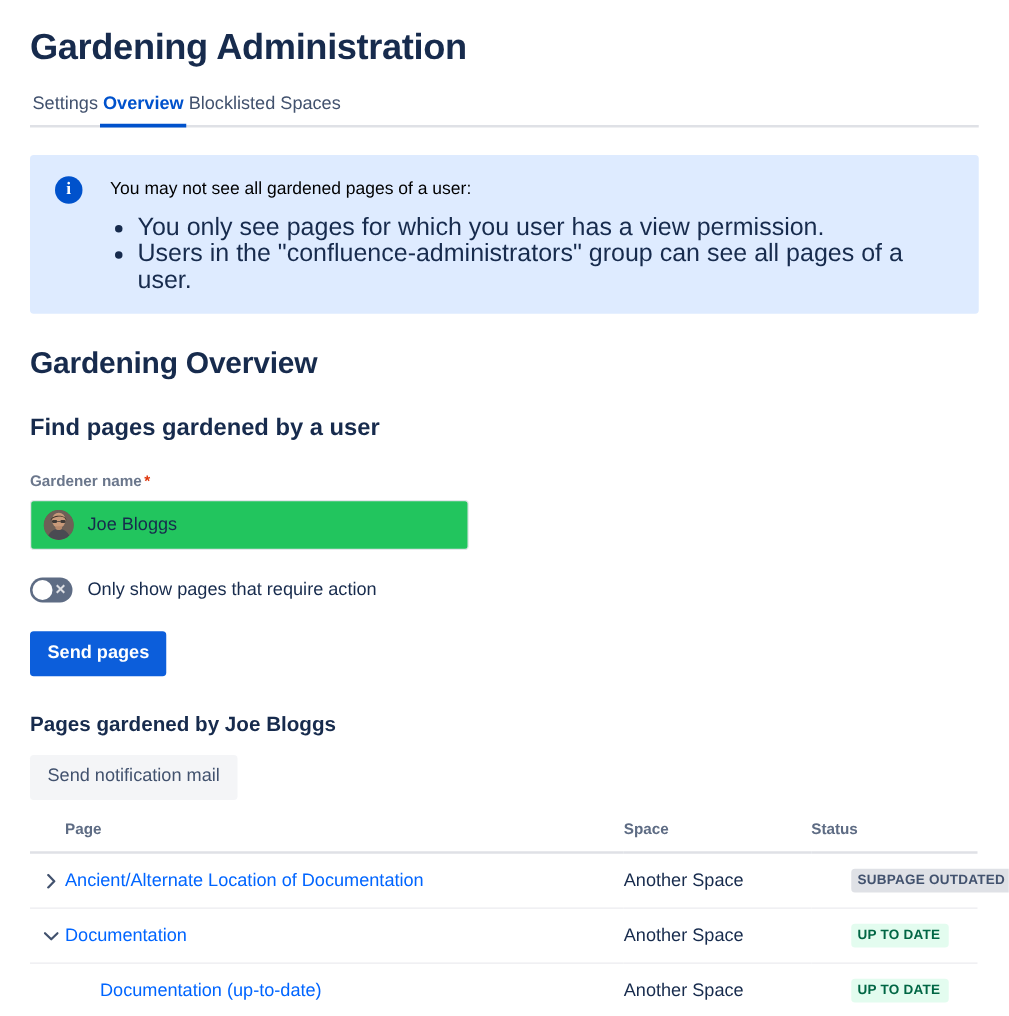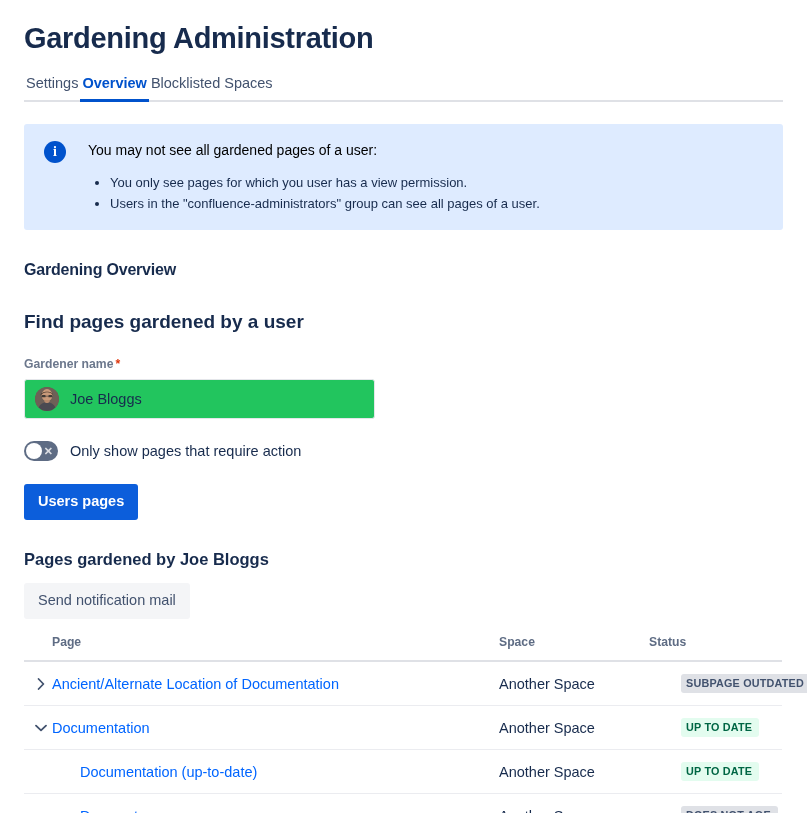--- a/index.html
+++ b/index.html
@@ -93,28 +93,28 @@
   .banner-lead {
     font-size: 14px;
     color: #000000;
     line-height: 20px;
   }
   .banner-list {
     margin: 12px 0 0 0;
     padding-left: 22px;
   }
   .banner-list li {
-    font-size: 13px;
+    font-size: 20px;
     line-height: 21px;
     color: #172B4D;
   }
 
   
   .h-overview {
-    font-size: 16px;
+    font-size: 24px;
     font-weight: 600;
     color: #172B4D;
     margin: 26px 0 0 0;
     line-height: 28px;
     letter-spacing: -0.2px;
   }
   .h-find {
     font-size: 19px;
     font-weight: 600;
     color: #172B4D;
@@ -361,21 +361,21 @@
   </div>
 
   <div class="toggle-row">
     <div class="toggle">
       <span class="knob"></span>
       <span class="x">✕</span>
     </div>
     <span class="toggle-label">Only show pages that require action</span>
   </div>
 
-  <button class="btn-primary">Users pages</button>
+  <button class="btn-primary">Send pages</button>
 
   <h3 class="h-pages">Pages gardened by Joe Bloggs</h3>
 
   <button class="btn-subtle">Send notification mail</button>
 
   <table class="tbl">
     <thead>
       <tr>
         <th class="c-page">Page</th>
         <th class="c-space">Space</th>

